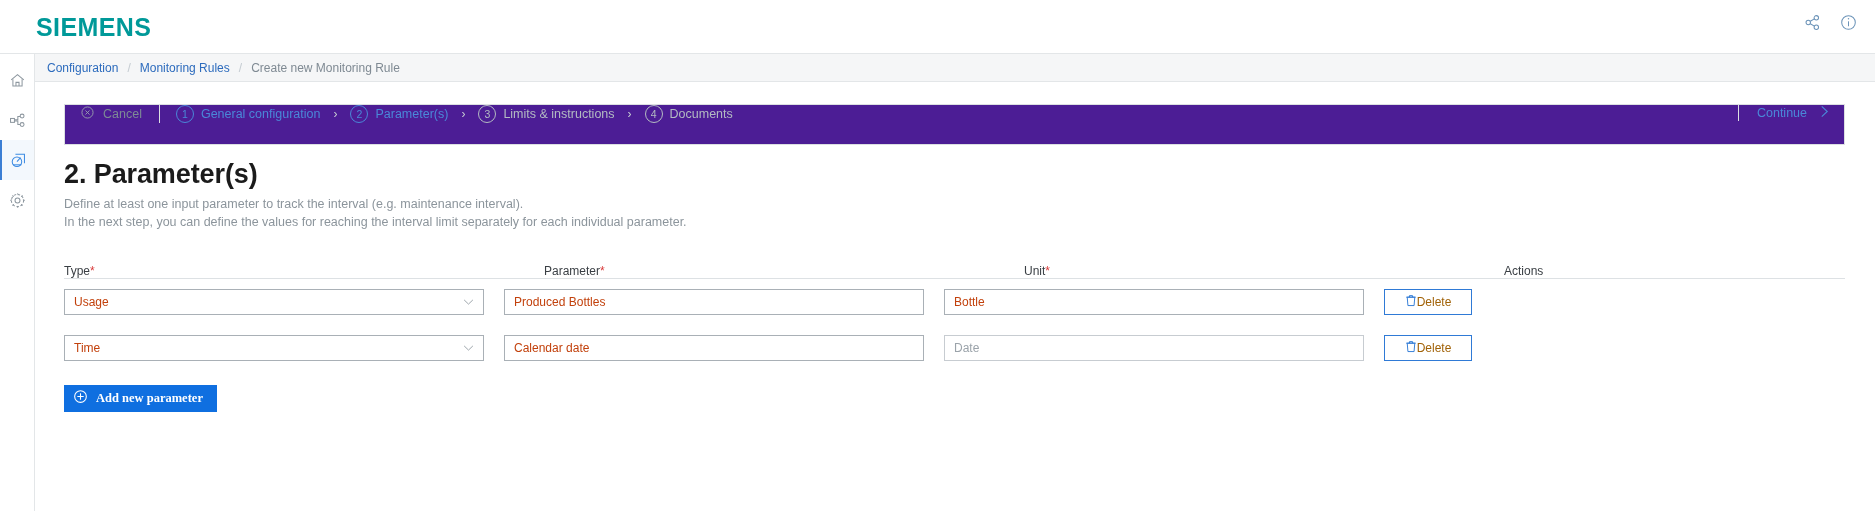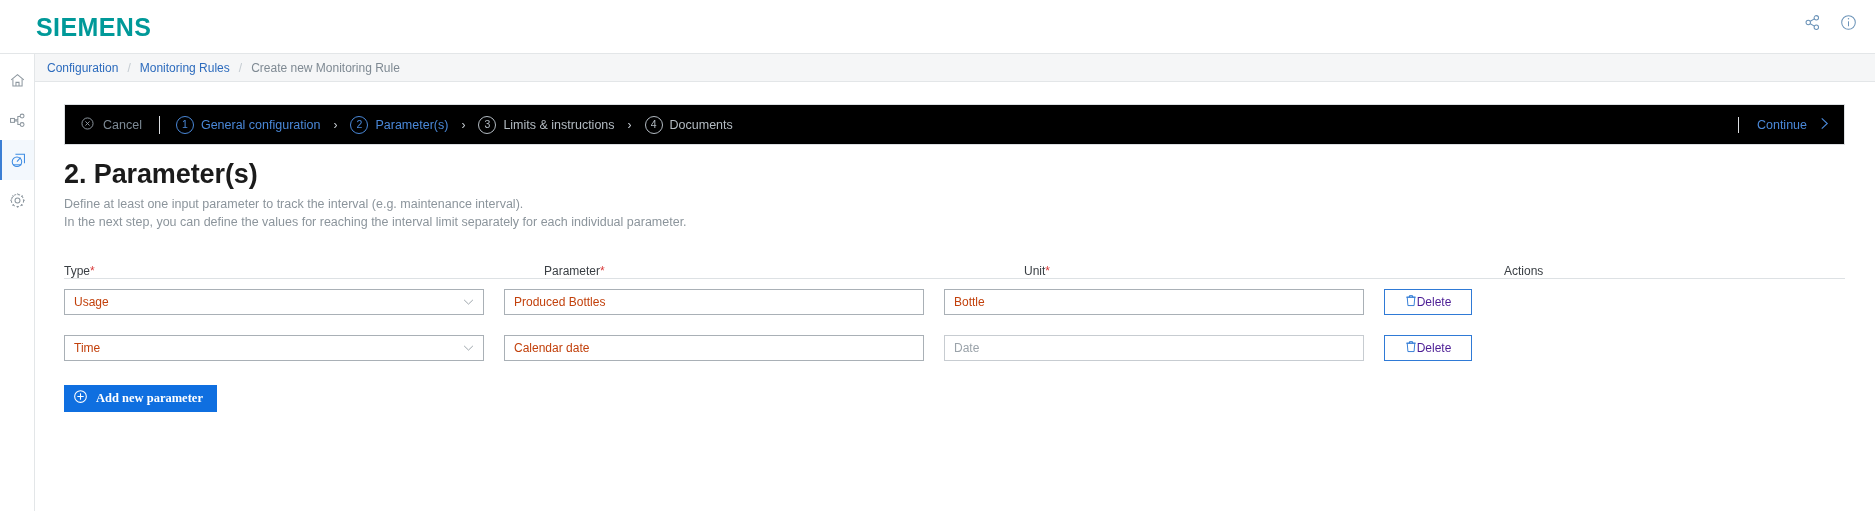--- a/index.html
+++ b/index.html
@@ -104,22 +104,22 @@
   .crumb-link { color: #2c6bbd; cursor: pointer; }
   .crumb-sep { color: #c4cbd1; margin: 0 9px; }
   .crumb-current { color: #7f8a93; }
 
   
   .wizard {
     margin: 22px 30px 0 29px;
     height: 41px;
     border: 1px solid #dcdfe2;
     display: flex;
-    align-items: center;
-    background: #000000;
+    align-items: flex-start;
+    background: #4c1d95;
   }
   .wizard-cancel {
     display: flex;
     align-items: center;
     gap: 8px;
     padding: 0 17px 0 15px;
     border-right: 1px solid #dcdfe2;
     color: #7d8a95;
     font-size: 12.5px;
     cursor: pointer;
@@ -228,21 +228,21 @@
     top: 50%;
     transform: translateY(-50%);
     color: #9aa2a9;
     line-height: 0;
   }
   .btn-delete {
     width: 88px;
     height: 26px;
     border: 1px solid #2f7ad6;
     background: #fff;
-    color: #4c1d95;
+    color: #a16207;
     font-size: 12px;
     display: flex;
     align-items: center;
     justify-content: center;
     cursor: pointer;
     font-family: "Liberation Sans", sans-serif;
   }
   .btn-add {
     margin: 14px 0 0 29px;
     height: 27px;

